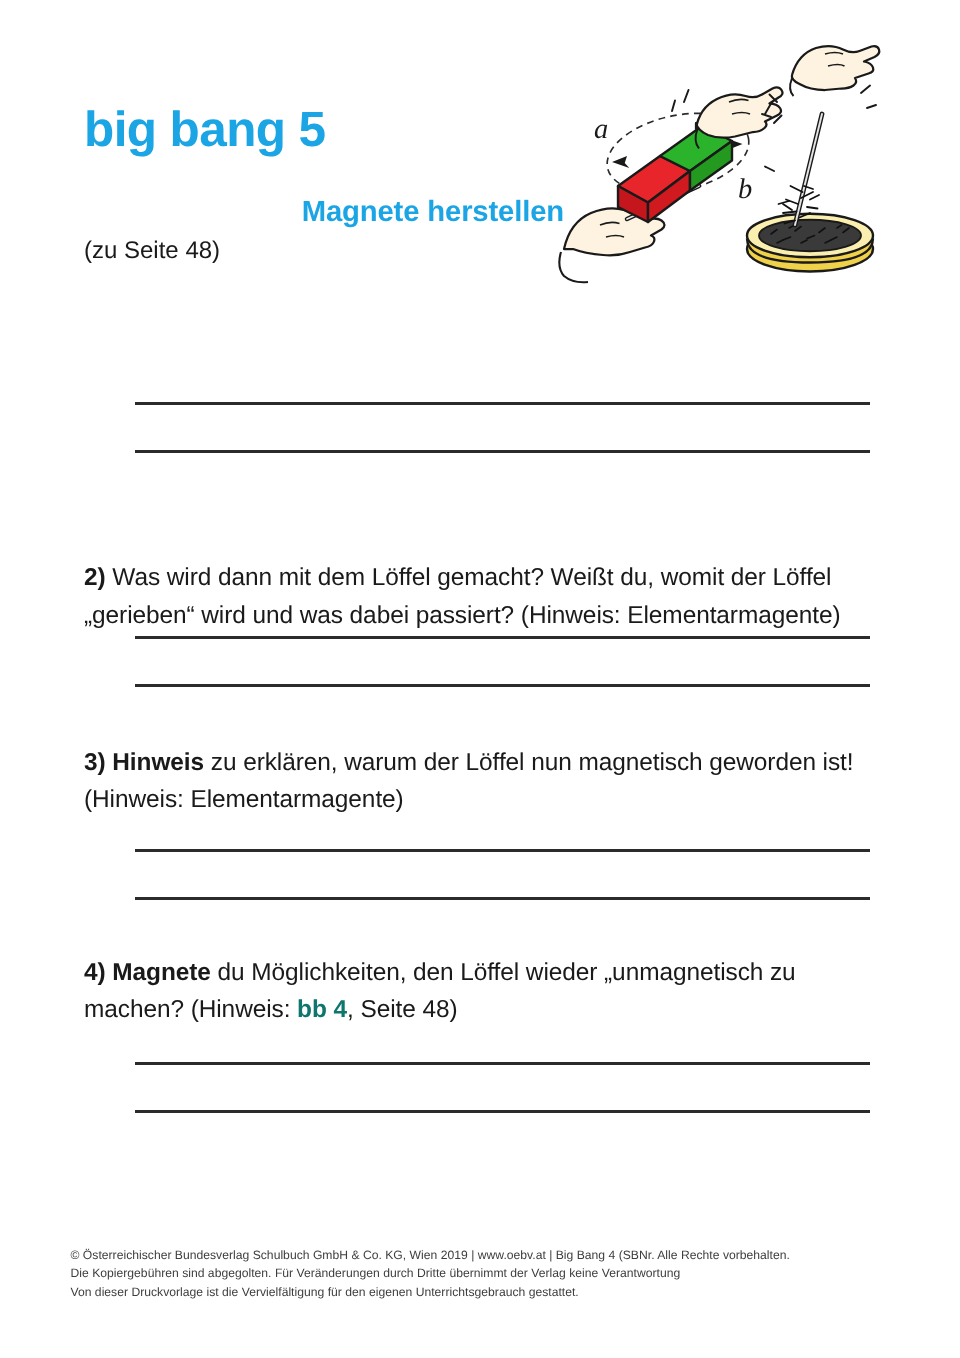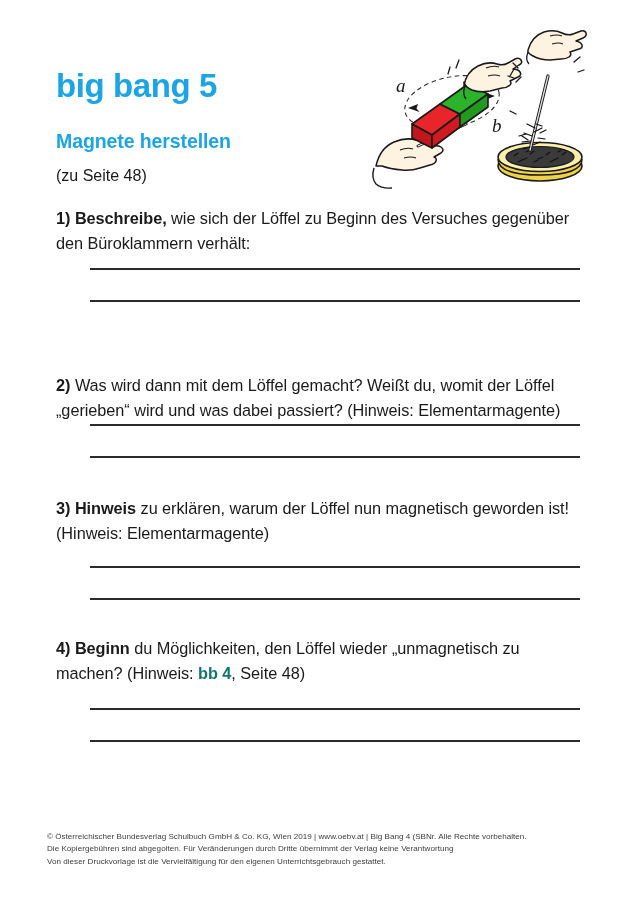--- a/index.html
+++ b/index.html
@@ -36,25 +36,26 @@
     letter-spacing: -0.4px;
     line-height: 1.08;
     margin: 0;
   }
   .subtitle {
     font-size: 19.5px;
     font-weight: bold;
     margin: 26px 0 0 0;
     line-height: 1.15;
     letter-spacing: -0.1px;
+    text-align: right;
   }
   .subnote {
     font-size: 16px;
     color: #1a1a1a;
-    margin: 14px 0 0 0;
+    margin: 6px 0 0 0;
     line-height: 1.2;
   }
 
   
   .illustration {
     position: absolute;
     left: 368px;
     top: 28px;
     width: 236px;
     height: 162px;
@@ -220,25 +221,20 @@
         <path d="M146 50 l-6 -2"></path>
         <path d="M206 34 l6 -5"></path>
         <path d="M210 44 l6 -2"></path>
         <path d="M148 86 l-6 -3"></path>
       </g>
 
       <text x="124" y="104" font-family="'Liberation Serif', serif" font-style="italic" font-size="19" fill="#1a1a1a">b</text>
     </svg>
   </div>
 
-  <div class="qblock" style="top:206px;">
-    <p class="qtext">
-      <b>1)</b><b>&nbsp;</b><b>Beschreibe,</b><span> wie sich der Löffel zu Beginn des Versuches gegenüber den Büroklammern verhält:</span>
-    </p>
-  </div>
   <div class="lines" style="top:268px;">
     <div class="answer-line"></div>
     <div class="answer-line"></div>
   </div>
 
   <div class="qblock" style="top:336px;margin-top:37px;">
     <p class="qtext">
       <b>2)</b>&nbsp;<span>Was wird dann mit dem Löffel gemacht? Weißt du, womit der Löffel „gerieben“ wird und was dabei passiert? (Hinweis: Elementarmagente)</span>
     </p>
   </div>
@@ -252,21 +248,21 @@
       <b>3)</b><b>&nbsp;</b><b>Hinweis</b><span> zu erklären, warum der Löffel nun magnetisch geworden ist! (Hinweis: Elementarmagente)</span>
     </p>
   </div>
   <div class="lines" style="top:566px;">
     <div class="answer-line"></div>
     <div class="answer-line"></div>
   </div>
 
   <div class="qblock" style="top:636px;">
     <p class="qtext">
-      <b>4)</b><b>&nbsp;</b><b>Beginn</b><span> du Möglichkeiten, den Löffel wieder „unmagnetisch zu machen? (Hinweis: </span><span class="accent">bb 4</span><span>, Seite 48)</span>
+      <b>4)</b><b>&nbsp;</b><b>Magnete</b><span> du Möglichkeiten, den Löffel wieder „unmagnetisch zu machen? (Hinweis: </span><span class="accent">bb 4</span><span>, Seite 48)</span>
     </p>
   </div>
   <div class="lines" style="top:708px;">
     <div class="answer-line"></div>
     <div class="answer-line"></div>
   </div>
 
   <div class="footer">
     <div class="footer-line">© Österreichischer Bundesverlag Schulbuch GmbH &amp; Co. KG, Wien 2019 | www.oebv.at | Big Bang 4 (SBNr. Alle Rechte vorbehalten.</div>
     <div class="footer-line">Die Kopiergebühren sind abgegolten. Für Veränderungen durch Dritte übernimmt der Verlag keine Verantwortung</div>

